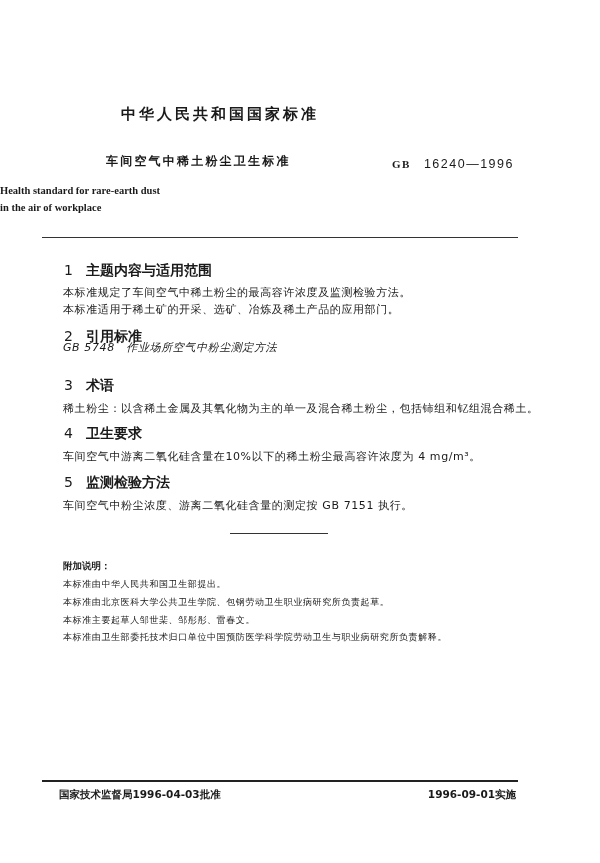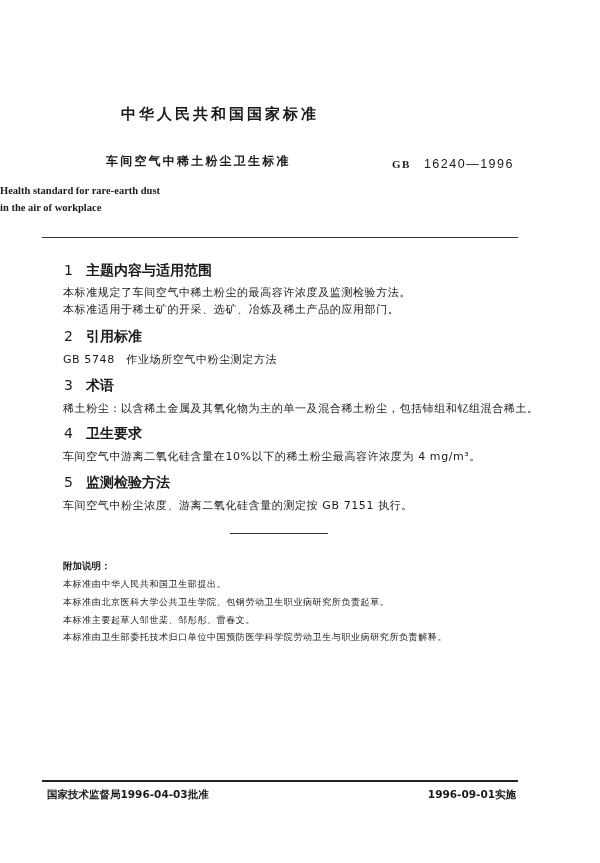--- a/index.html
+++ b/index.html
@@ -16,21 +16,21 @@
     .rule-top { left:42px; top:237px; width:476px; height:1.4px; background:#333; }
     .sec-h { left:40px; font-size:14px; font-weight:bold;margin-left:24px; }
     .sec-h .num { display:inline-block; width:22px; font-weight:normal; }
     .p { font-size:11px; letter-spacing:0.6px; }
     .ind { left:63px; }
     .rule-mid { left:230px; top:533px; width:98px; height:1px; background:#333; }
     .note-h { left:63px; top:560px; font-size:9.5px; font-weight:bold; }
     .note { left:63px; font-size:9px; letter-spacing:0.6px;text-align:center; }
     .rule-bot { left:42px; top:780px; width:476px; height:1.6px; background:#222; }
     .foot { top:788px; font-size:10.5px; font-weight:bold; }
-    .foot-l { left:40px;padding-left:7px; }
+    .foot-l { left:52px;padding-left:7px; }
     .foot-r { right:84px; }
   </style>
 </head>
 <body>
 
 <div class="abs national">中华人民共和国国家标准</div>
 
 <div class="abs title">车间空气中稀土粉尘卫生标准</div>
 <div class="abs code"><b>GB</b><span>16240—1996</span></div>
 
@@ -41,21 +41,21 @@
 
 <div class="abs sec-h" style="top:262px;">
   <span class="num">1</span><span>主题内容与适用范围</span>
 </div>
 <div class="abs p ind" style="top:285px;">本标准规定了车间空气中稀土粉尘的最高容许浓度及监测检验方法。</div>
 <div class="abs p ind" style="top:302px;">本标准适用于稀土矿的开采、选矿、冶炼及稀土产品的应用部门。</div>
 
 <div class="abs sec-h" style="top:328px;">
   <span class="num">2</span><span>引用标准</span>
 </div>
-<div class="abs p ind" style="top:352px;">GB 5748　作业场所空气中粉尘测定方法</div>
+<div class="abs p ind" style="top:340px;font-style:italic;">GB 5748　作业场所空气中粉尘测定方法</div>
 
 <div class="abs sec-h" style="top:377px;">
   <span class="num">3</span><span>术语</span>
 </div>
 <div class="abs p ind" style="top:401px;">稀土粉尘：以含稀土金属及其氧化物为主的单一及混合稀土粉尘，包括铈组和钇组混合稀土。</div>
 
 <div class="abs sec-h" style="top:425px;">
   <span class="num">4</span><span>卫生要求</span>
 </div>
 <div class="abs p ind" style="top:449px;">车间空气中游离二氧化硅含量在10%以下的稀土粉尘最高容许浓度为 4 mg/m³。</div>

